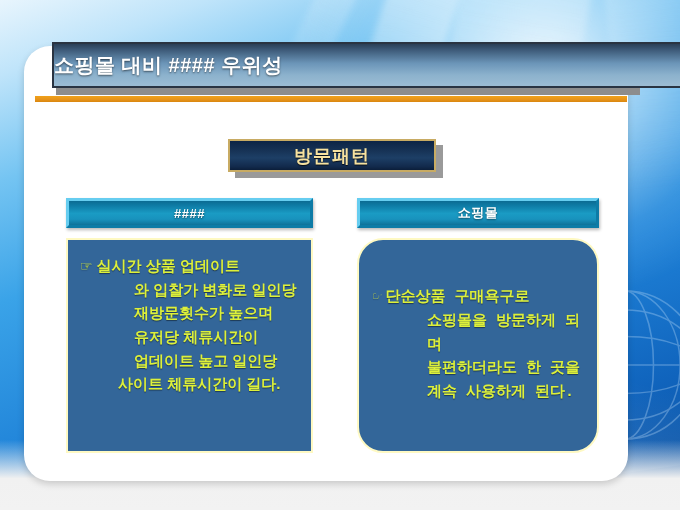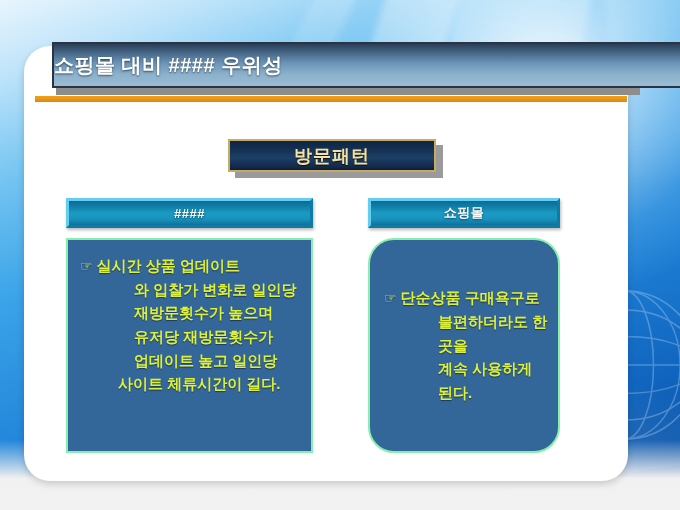--- a/index.html
+++ b/index.html
@@ -197,21 +197,21 @@
     text-shadow: 0 1px 1px rgba(0,0,0,0.75);
     white-space: nowrap;
   }
 
   
   .col {
     position: absolute;
     top: 198px;
   }
   .col-left  { left: 66px;  width: 247px; }
-  .col-right { left: 368px; width: 192px; }
+  .col-right { left: 357px; width: 242px; font-family: Liberation Mono, monospace; }
 
   
   .col-head {
     position: relative;
     height: 30px;
     box-sizing: border-box;
     border-top: 3px solid #66cdf0;
     border-left: 3px solid #66cdf0;
     border-right: 3px solid #0d7ba6;
     border-bottom: 3px solid #0d7ba6;
@@ -232,21 +232,21 @@
     font-weight: bold;
     letter-spacing: .5px;
     text-shadow: 0 1px 2px rgba(0,0,0,0.5);
     white-space: nowrap;
   }
 
   
   .col-body {
     margin-top: 10px;
     box-sizing: border-box;
-    border: 2px solid #86efac;
+    border: 2px solid #fef9c3;
     background: #336699;
     padding: 14px 10px 14px 10px;
   }
   .col-left  .col-body { height: 215px; }
   .col-right .col-body { height: 215px; display: flex; align-items: center; border-radius: 26px; }
 
   .bullet-para {
     margin: 0;
     color: #ddf03a;
     font-size: 15px;
@@ -314,33 +314,34 @@
 
   <div class="col col-left">
     <div class="col-head">
       <span class="col-head-text">####</span>
     </div>
     <div class="col-body">
       <p class="bullet-para">
         <span class="hand-icon">☞</span><span class="bullet-line-first">실시간 상품 업데이트</span>
         <span class="bullet-line indent">와 입찰가 변화로 일인당</span>
         <span class="bullet-line indent">재방문횟수가 높으며</span>
-        <span class="bullet-line indent">유저당 재방문횟수가</span>
+        <span class="bullet-line indent">유저당 체류시간이</span>
         <span class="bullet-line indent">업데이트 높고 일인당</span>
         <span class="bullet-line">사이트 체류시간이 길다.</span>
       </p>
     </div>
   </div>
 
   <div class="col col-right">
     <div class="col-head">
       <span class="col-head-text">쇼핑몰</span>
     </div>
     <div class="col-body">
       <p class="bullet-para">
         <span class="hand-icon">☞</span><span class="bullet-line-first">단순상품 구매욕구로</span>
+        <span class="bullet-line indent">쇼핑몰을 방문하게 되며</span>
         <span class="bullet-line indent">불편하더라도 한 곳을</span>
         <span class="bullet-line indent">계속 사용하게 된다.</span>
       </p>
     </div>
   </div>
 
 </div>
 
 </body></html>

